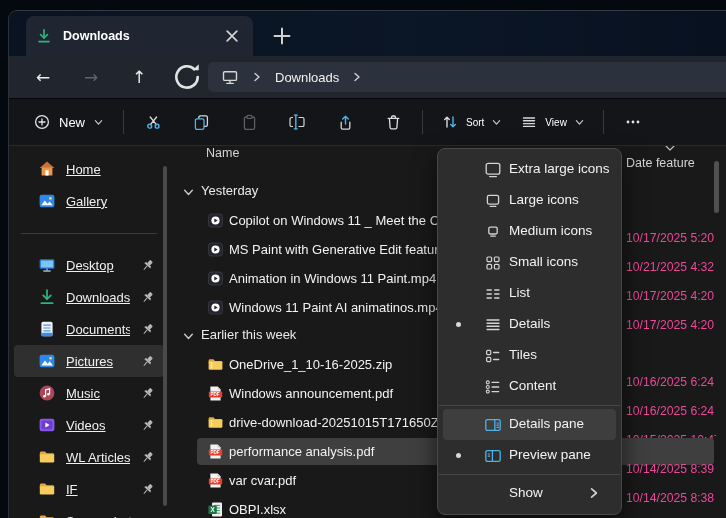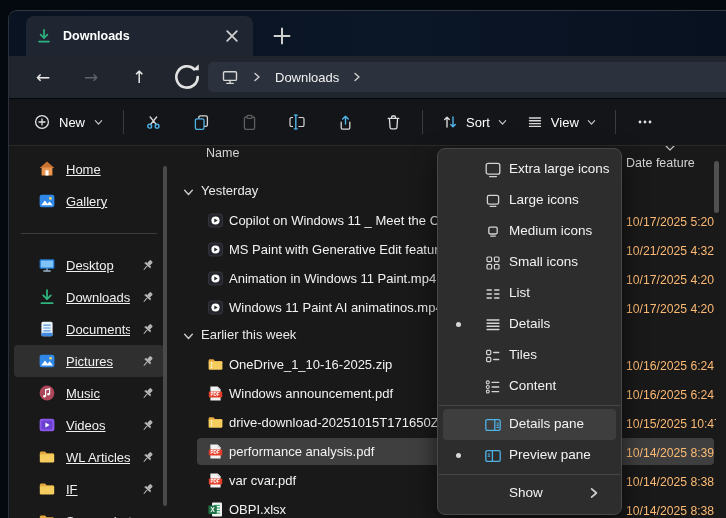--- a/index.html
+++ b/index.html
@@ -22,21 +22,21 @@
   .nav-btn.disabled{color:#5d636d;}
   .addressbar{position:absolute;left:199px;top:6px;height:30px;right:-12px;background:#2b313d;border-radius:5px;
               display:flex;align-items:center;padding-left:13px;gap:13px;font-size:13px;color:#f2f2f2;}
   
   .toolbar{height:48px;background:#141519;border-top:1px solid #05060a;border-bottom:1px solid #2a2a2a;
            display:flex;align-items:center;padding-left:14px;box-sizing:border-box;}
   .tb-new{display:flex;align-items:center;gap:9px;padding:7px 11px;border-radius:4px;font-size:13px;color:#fff;}
   .tb-sep{width:1px;height:24px;background:#3b3b3b;margin:0 9px;}
   .tb-icons{display:flex;gap:8px;align-items:center;}
   .tb-ib{width:40px;height:34px;display:flex;align-items:center;justify-content:center;border-radius:4px;}
-  .tb-group{display:flex;align-items:center;gap:8px;padding:7px 10px;border-radius:4px;font-size:13px;color:#fff;}
+  .tb-group{display:flex;align-items:center;gap:8px;padding:7px 10px;border-radius:4px;font-size:10px;color:#fff;}
   
   .content{position:relative;height:373px;display:flex;}
   .sidebar{width:160px;position:relative;padding-top:7px;box-sizing:border-box;flex:0 0 160px;}
   .side-item{height:32px;margin:0 5px;border-radius:4px;display:flex;align-items:center;padding-left:24px;gap:10px;font-size:13px;color:#f0f0f0;text-decoration:underline;}
   .side-item.active{background:#2f2f2f;}
   .side-ic{width:18px;height:18px;flex:0 0 18px;}
   .side-label{flex:1;white-space:nowrap;overflow:hidden;}
   .side-pin{width:15px;height:15px;margin-right:9px;flex:0 0 15px;}
   .side-sep{height:32px;display:flex;align-items:center;}
   .side-sep i{display:block;height:1px;background:#3c3c3c;flex:1;margin:0 12px;}
@@ -48,21 +48,21 @@
   .ch-date{position:absolute;left:457px;top:10px;white-space:nowrap;}
   .ch-sort{position:absolute;left:495px;top:-3px;width:12px;height:10px;}
   .rows{position:absolute;top:32px;left:0;right:0;}
   .grow{height:28px;position:relative;}
   .g-chev{position:absolute;left:14px;top:9px;width:11px;height:11px;}
   .g-label{position:absolute;left:32px;top:5px;font-size:13px;color:#eaeaea;}
   .frow{height:29px;position:relative;}
   .sel-bg{position:absolute;left:28px;right:12px;top:1px;bottom:1px;background:#3f3f3f;border-radius:4px;}
   .f-ic{position:absolute;left:38px;top:6px;width:17px;height:17px;}
   .f-name{position:absolute;left:60px;top:7px;font-size:13px;color:#f2f2f2;white-space:nowrap;}
-  .f-date{position:absolute;left:457px;top:9px;width:90px;font-size:12.2px;color:#fdba74;white-space:nowrap;overflow:hidden;}
+  .f-date{position:absolute;left:457px;top:25px;width:90px;font-size:12.2px;color:#ec4899;white-space:nowrap;overflow:hidden;}
   .file-scroll{position:absolute;right:7px;top:15px;width:5px;height:52px;background:#505050;border-radius:3px;}
   
   .menu{position:absolute;left:437px;top:148px;width:185px;background:#2d2d2d;border:1px solid #484848;
         border-radius:8px;box-shadow:0 10px 24px rgba(0,0,0,.6);padding:5px 0;box-sizing:border-box;z-index:20;}
   .m-item{height:31px;margin:0 5px;border-radius:4px;position:relative;}
   .m-item.hover{background:#3e3e3e;}
   .m-bullet{position:absolute;left:13px;top:13px;width:5px;height:5px;border-radius:50%;background:#d8d8d8;}
   .m-icon{position:absolute;left:41px;top:6.5px;width:18px;height:18px;}
   .m-label{position:absolute;left:66px;top:7px;font-size:13.5px;color:#f2f2f2;white-space:nowrap;}
   .m-chevron{position:absolute;right:16px;top:9px;width:12px;height:12px;}

